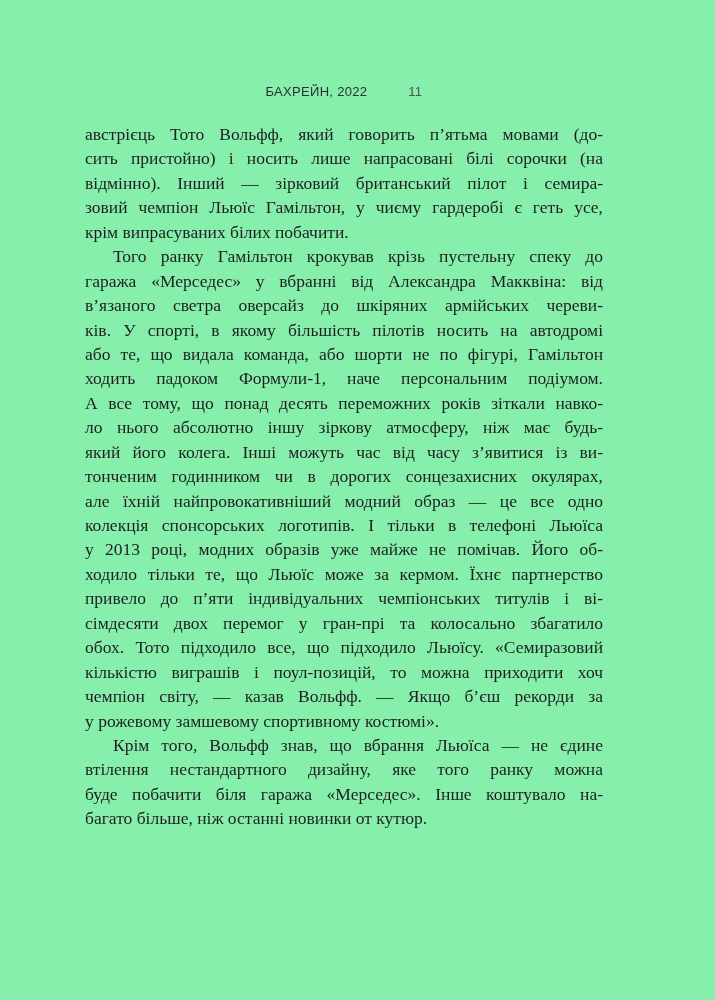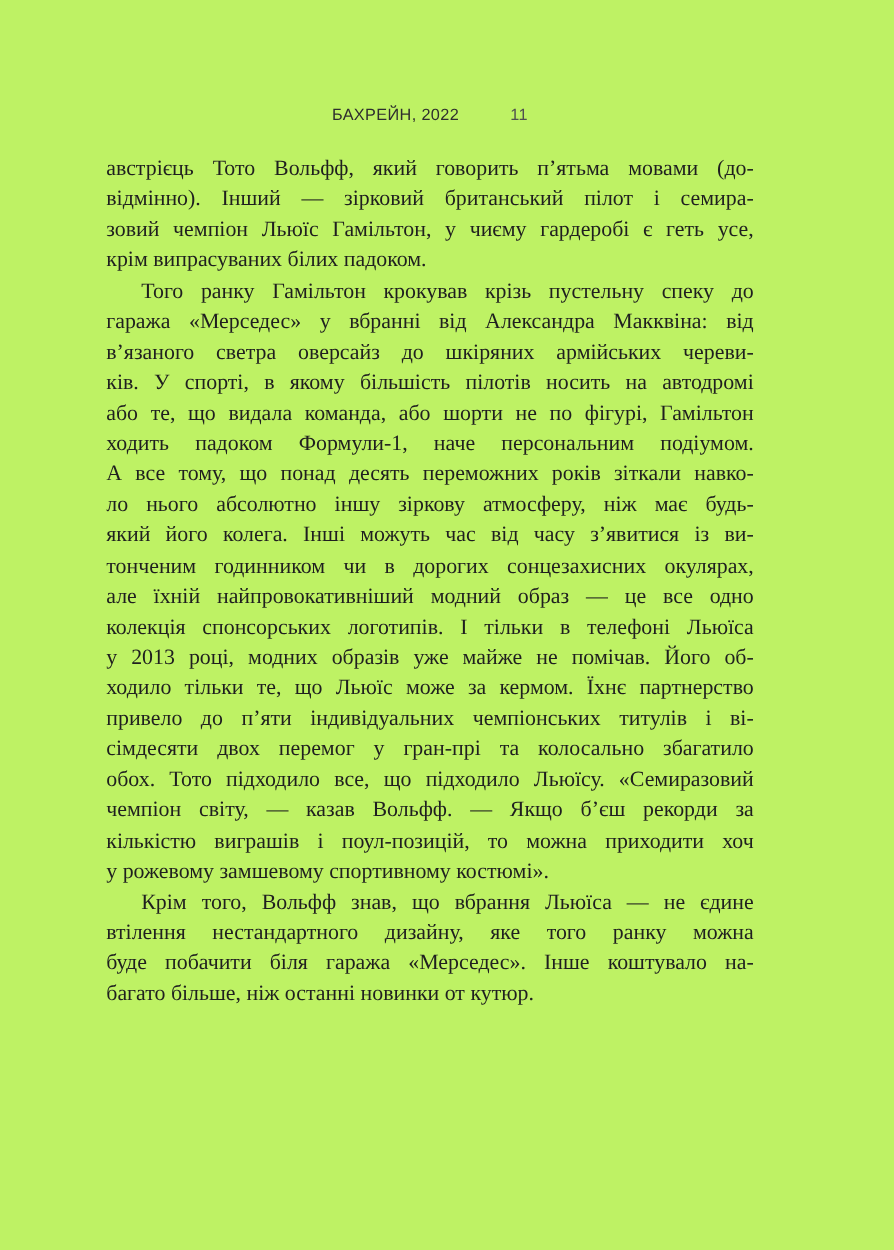--- a/index.html
+++ b/index.html
@@ -4,21 +4,21 @@
 <style>
   html, body {
     margin: 0;
     padding: 0;
     background: #ffffff;
   }
   .page {
     position: relative;
     width: 715px;
     height: 1000px;
-    background: #bef264;
+    background: #86efac;
     overflow: hidden;
     font-family: "Liberation Serif", serif;
   }
   .page-header {
     position: absolute;
     top: 84px;
     left: 85px;
     width: 518px;
     display: flex;
     justify-content: center;
@@ -63,41 +63,42 @@
 </head>
 <body>
 
 <div class="page">
   <div class="page-header">
     <span class="running-title">БАХРЕЙН, 2022</span>
     <span class="page-number">11</span>
   </div>
   <div class="page-body">
       <div class="line">австрієць Тото Вольфф, який говорить п’ятьма мовами (до-</div>
+      <div class="line">сить пристойно) і носить лише напрасовані білі сорочки (на</div>
       <div class="line">відмінно). Інший — зірковий британський пілот і семира-</div>
       <div class="line">зовий чемпіон Льюїс Гамільтон, у чиєму гардеробі є геть усе,</div>
-      <div class="line last">крім випрасуваних білих падоком.</div>
+      <div class="line last">крім випрасуваних білих побачити.</div>
       <div class="line indent">Того ранку Гамільтон крокував крізь пустельну спеку до</div>
       <div class="line">гаража «Мерседес» у вбранні від Александра Макквіна: від</div>
       <div class="line">в’язаного светра оверсайз до шкіряних армійських череви-</div>
       <div class="line">ків. У спорті, в якому більшість пілотів носить на автодромі</div>
       <div class="line">або те, що видала команда, або шорти не по фігурі, Гамільтон</div>
       <div class="line">ходить падоком Формули-1, наче персональним подіумом.</div>
       <div class="line">А все тому, що понад десять переможних років зіткали навко-</div>
       <div class="line">ло нього абсолютно іншу зіркову атмосферу, ніж має будь-</div>
       <div class="line">який його колега. Інші можуть час від часу з’явитися із ви-</div>
       <div class="line">тонченим годинником чи в дорогих сонцезахисних окулярах,</div>
       <div class="line">але їхній найпровокативніший модний образ — це все одно</div>
       <div class="line">колекція спонсорських логотипів. І тільки в телефоні Льюїса</div>
       <div class="line">у 2013 році, модних образів уже майже не помічав. Його об-</div>
       <div class="line">ходило тільки те, що Льюїс може за кермом. Їхнє партнерство</div>
       <div class="line">привело до п’яти індивідуальних чемпіонських титулів і ві-</div>
       <div class="line">сімдесяти двох перемог у гран-прі та колосально збагатило</div>
       <div class="line">обох. Тото підходило все, що підходило Льюїсу. «Семиразовий</div>
+      <div class="line">кількістю виграшів і поул-позицій, то можна приходити хоч</div>
       <div class="line">чемпіон світу, — казав Вольфф. — Якщо б’єш рекорди за</div>
-      <div class="line">кількістю виграшів і поул-позицій, то можна приходити хоч</div>
       <div class="line last">у рожевому замшевому спортивному костюмі».</div>
       <div class="line indent">Крім того, Вольфф знав, що вбрання Льюїса — не єдине</div>
       <div class="line">втілення нестандартного дизайну, яке того ранку можна</div>
       <div class="line">буде побачити біля гаража «Мерседес». Інше коштувало на-</div>
       <div class="line last">багато більше, ніж останні новинки от кутюр.</div>
     </div>
 </div>
 
 </body></html>

